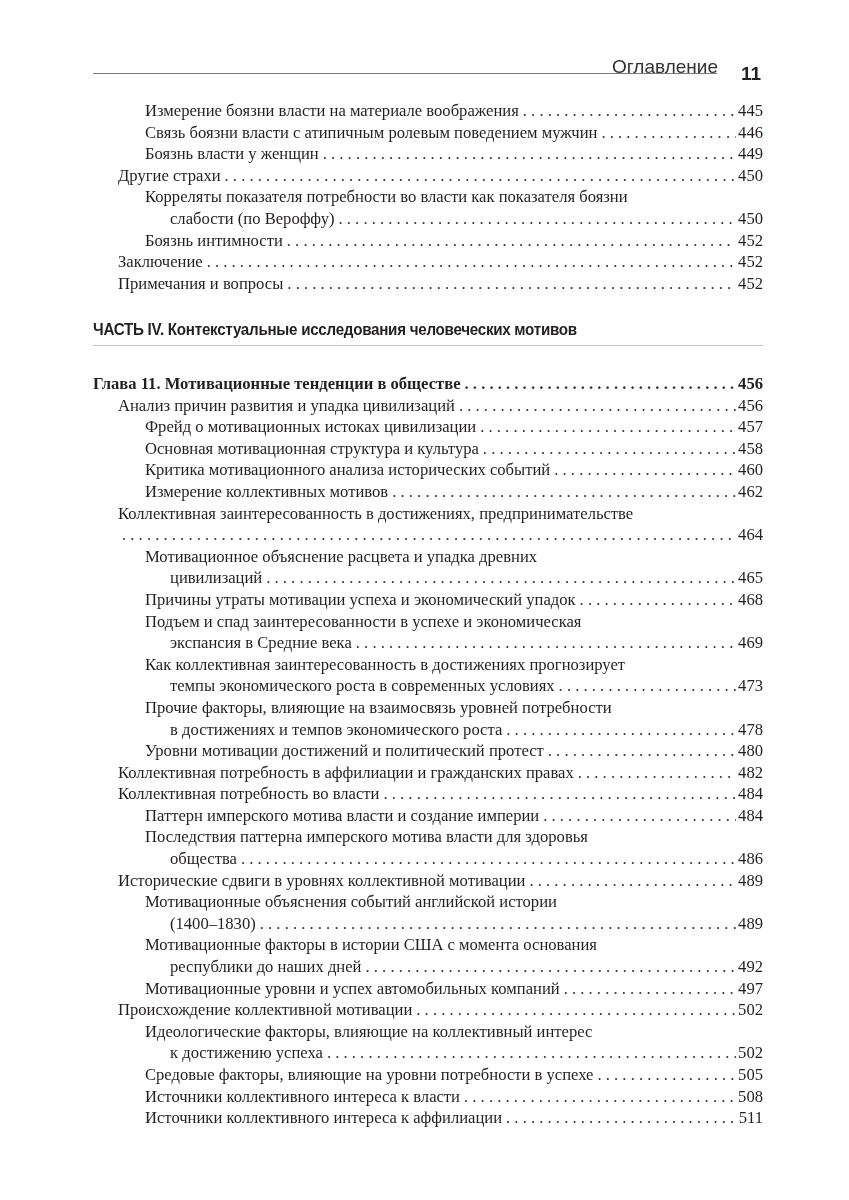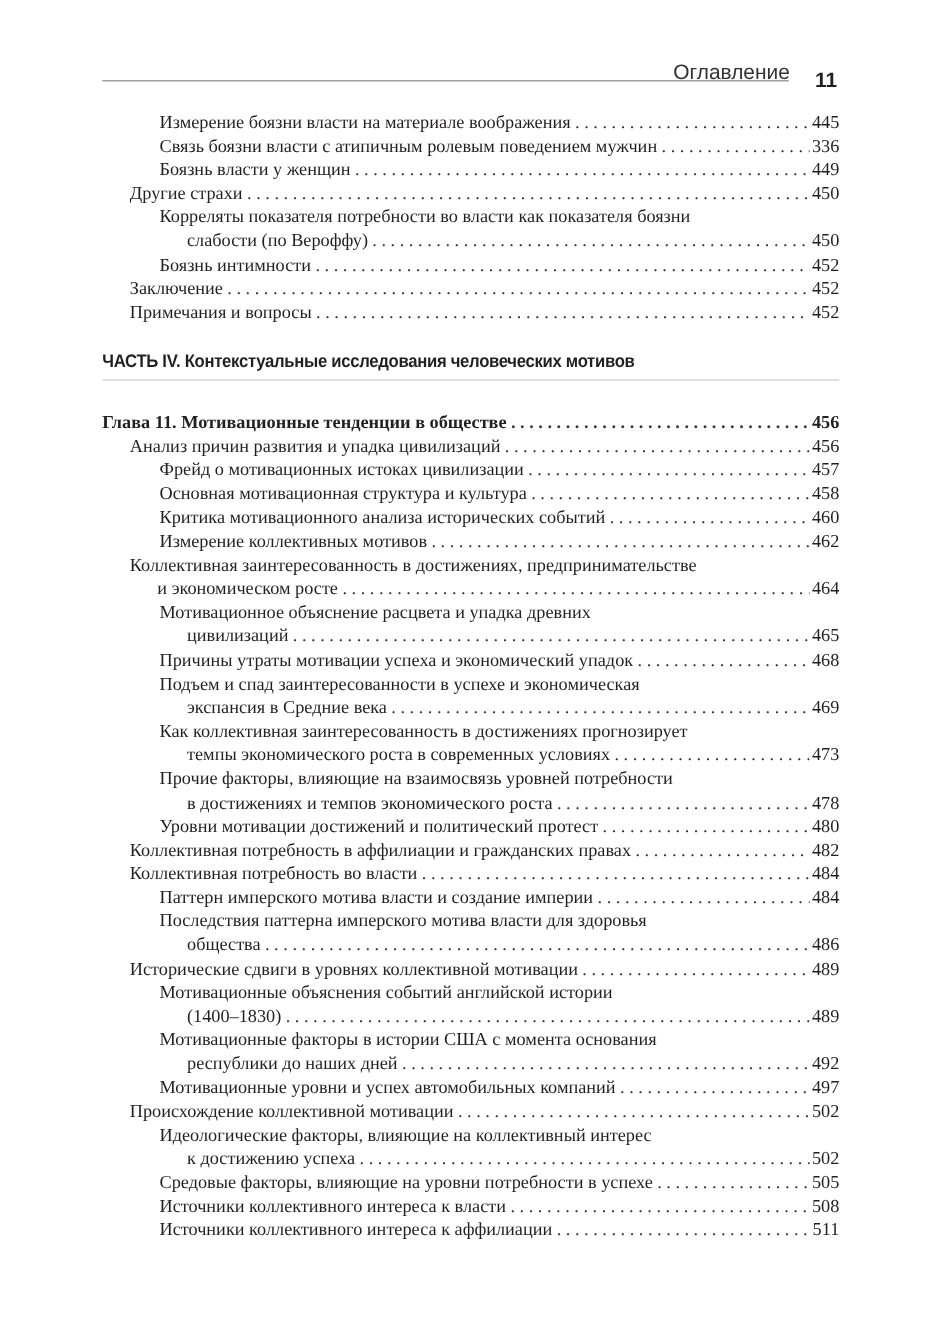--- a/index.html
+++ b/index.html
@@ -39,21 +39,21 @@
       <div class="row l2">
         <span class="text">Измерение боязни власти на материале воображения</span>
         <span class="dots"></span>
         <span class="page">445</span>
       </div>
     </div>
     <div class="entry">
       <div class="row l2">
         <span class="text">Связь боязни власти с атипичным ролевым поведением мужчин</span>
         <span class="dots"></span>
-        <span class="page">336</span>
+        <span class="page">446</span>
       </div>
     </div>
     <div class="entry">
       <div class="row l2">
         <span class="text">Боязнь власти у женщин</span>
         <span class="dots"></span>
         <span class="page">449</span>
       </div>
     </div>
     <div class="entry">
@@ -140,21 +140,20 @@
         <span class="text">Измерение коллективных мотивов</span>
         <span class="dots"></span>
         <span class="page">462</span>
       </div>
     </div>
     <div class="entry">
       <div class="row l1">
         <span class="text">Коллективная заинтересованность в достижениях, предпринимательстве</span>
       </div>
       <div class="row l1">
-        <span class="text cont">и экономическом росте</span>
         <span class="dots"></span>
         <span class="page">464</span>
       </div>
     </div>
     <div class="entry">
       <div class="row l2">
         <span class="text">Мотивационное объяснение расцвета и упадка древних</span>
       </div>
       <div class="row l2">
         <span class="text cont">цивилизаций</span>

